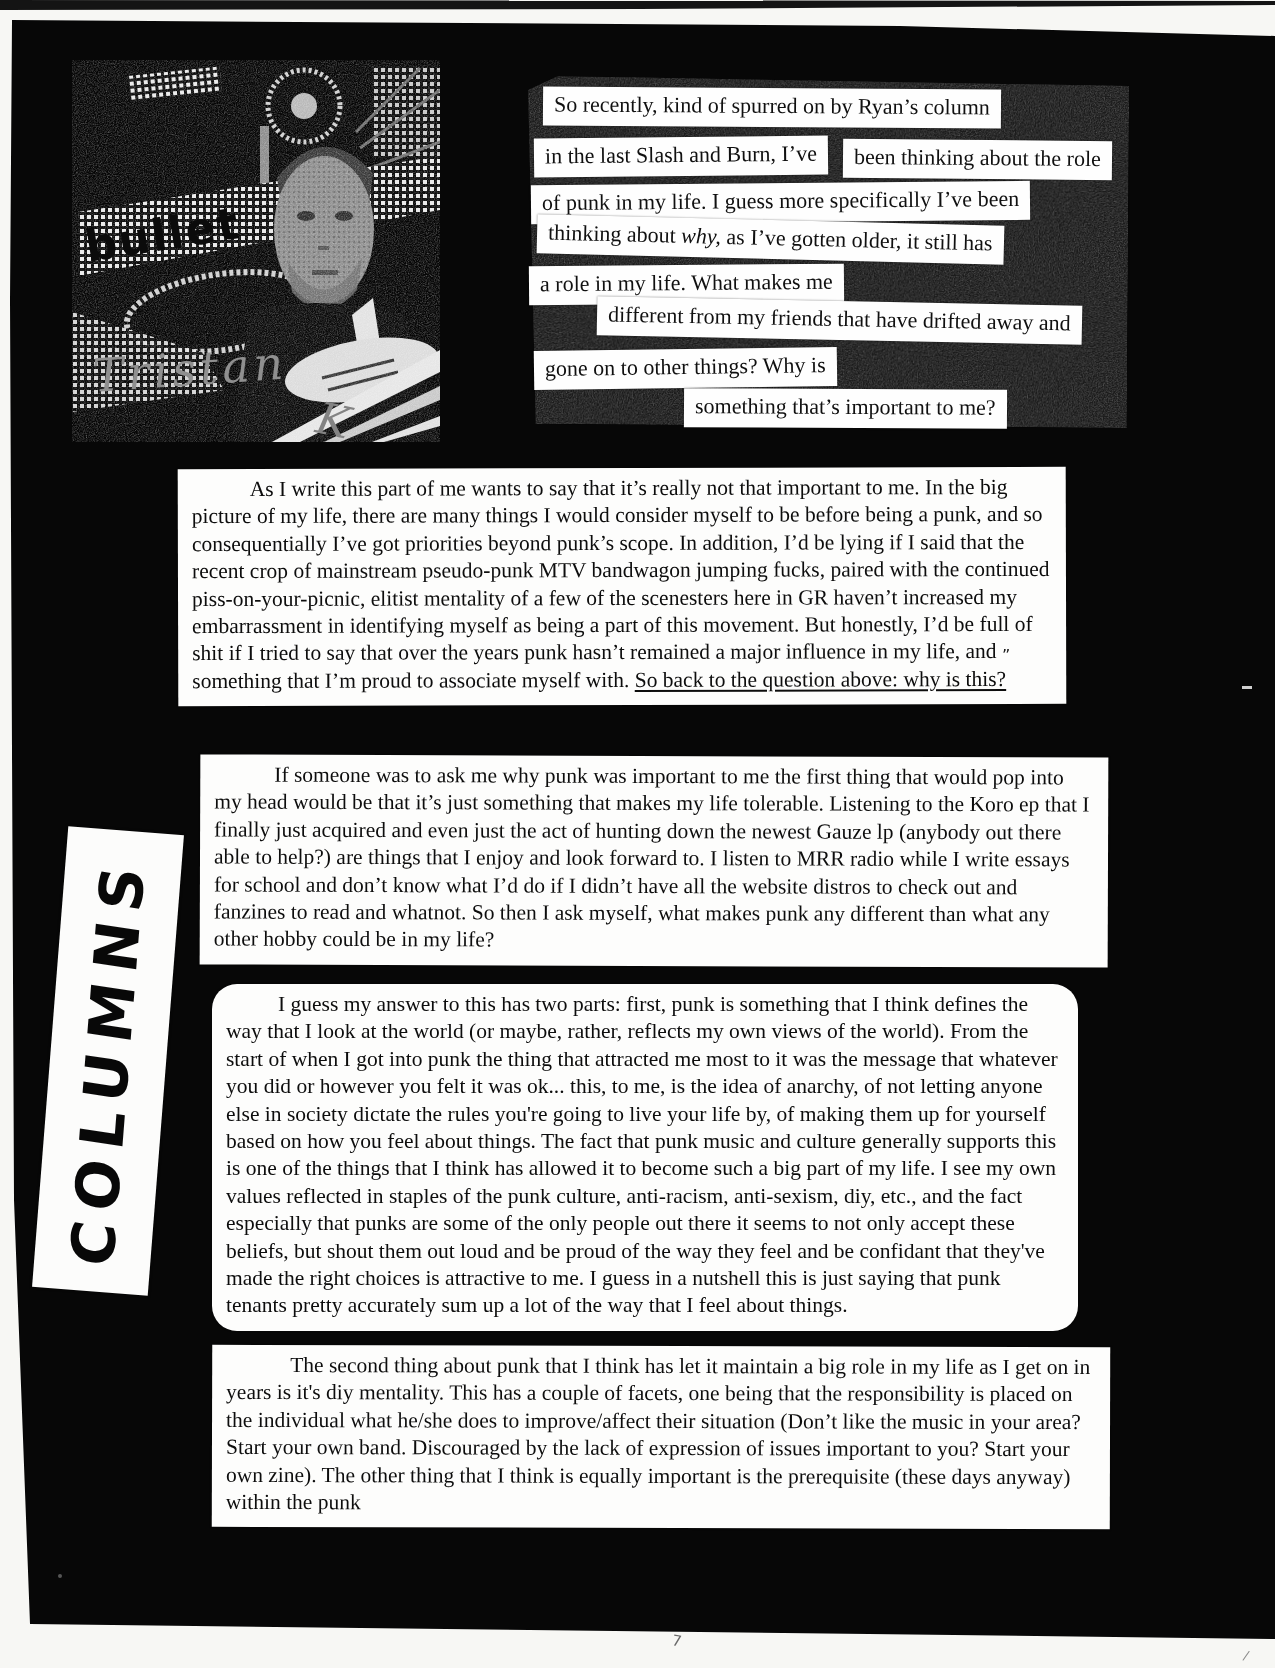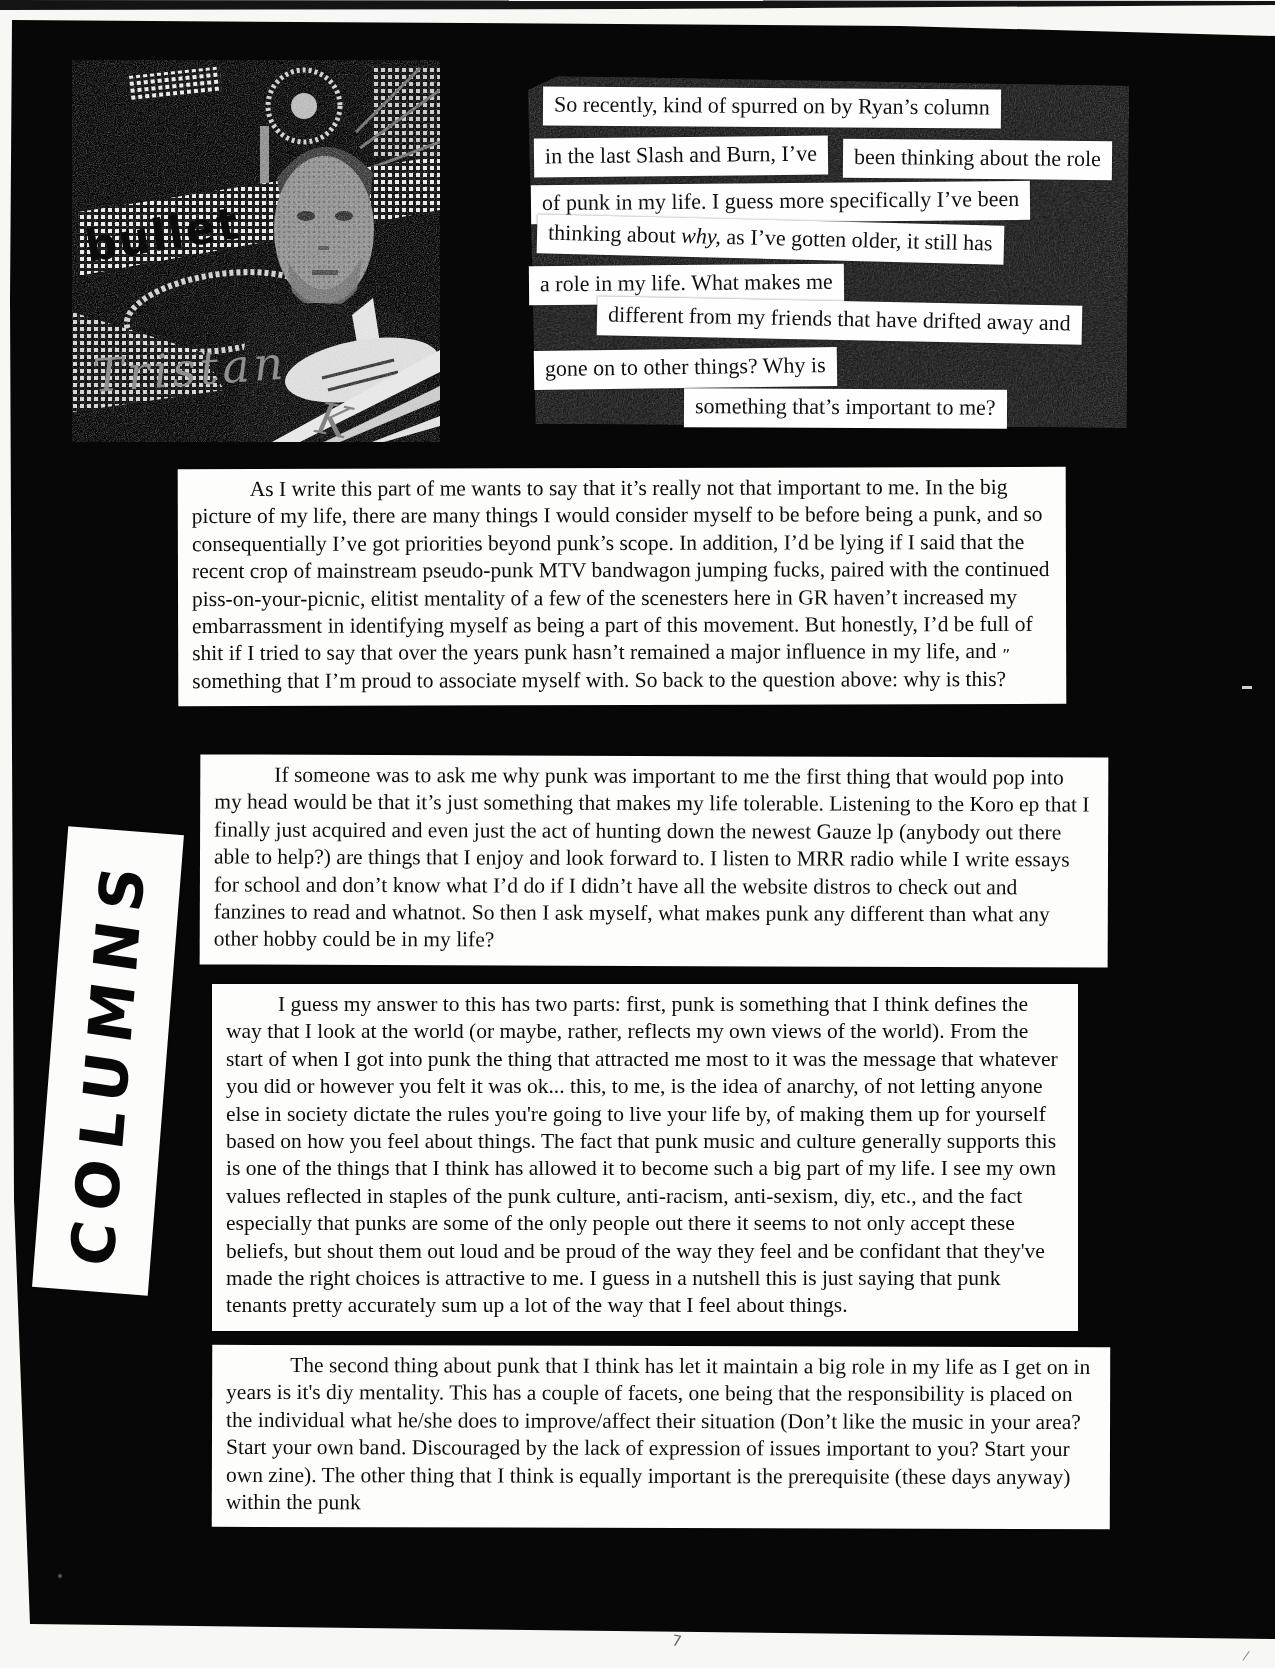--- a/index.html
+++ b/index.html
@@ -29,21 +29,21 @@
     white-space:nowrap; box-shadow:0 0 2px rgba(0,0,0,0.55);
   }
   .strip .it { font-style:italic; }
   .parabox {
     position:absolute; background:#fdfdfc; box-shadow:0 0 2px rgba(0,0,0,0.5);
     padding:7px 14px 11px;
   }
   .parabox p {
     margin:0; font-size:21.5px; line-height:27.4px; color:#0d0d0d;
   }
-  .u { text-underline-offset:3px; }
+  .u { text-decoration:underline; text-underline-offset:3px; }
   .columns-strip {
     position:absolute; left:50px; top:830px; width:116px; height:462px;
     background:#fcfcfb; transform:rotate(4.5deg);
     display:flex; align-items:center; justify-content:center;
     box-shadow:0 0 3px rgba(0,0,0,0.6);
   }
   .columns-label {
     transform:rotate(-90deg) skewX(-4deg);
     font-family:"DejaVu Sans",sans-serif; font-weight:bold;
     font-size:60px; letter-spacing:11px; color:#080808; white-space:nowrap;
@@ -151,21 +151,21 @@
   <div class="strip" style="left:684px; top:389px; transform:rotate(0.3deg);"><span>something that’s important to me?</span><span class="it"></span><span></span></div>
 
   <div class="parabox" style="left:178px; top:468px; width:860px; transform:rotate(-0.15deg);">
     <p style="text-indent:58px;"><span>As I write this part of me wants to say that it’s really not that important to me. In the big picture of my life, there are many things I would consider myself to be before being a punk, and so consequentially I’ve got priorities beyond punk’s scope. In addition, I’d be lying if I said that the recent crop of mainstream pseudo-punk MTV bandwagon jumping fucks, paired with the continued piss-on-your-picnic, elitist mentality of a few of the scenesters here in GR haven’t increased my embarrassment in identifying myself as being a part of this movement. But honestly, I’d be full of shit if I tried to say that over the years punk hasn’t remained a major influence in my life, and something that I’m proud to associate myself with. </span><span class="u">So back to the question above: why is this?</span></p>
   </div>
 
   <div class="parabox" style="left:200px; top:756px; width:880px; transform:rotate(0.2deg);">
     <p style="text-indent:60px;"><span>If someone was to ask me why punk was important to me the first thing that would pop into my head would be that it’s just something that makes my life tolerable. Listening to the Koro ep that I finally just acquired and even just the act of hunting down the newest Gauze lp (anybody out there able to help?) are things that I enjoy and look forward to. I listen to MRR radio while I write essays for school and don’t know what I’d do if I didn’t have all the website distros to check out and fanzines to read and whatnot. So then I ask myself, what makes punk any different than what any other hobby could be in my life?</span></p>
   </div>
 
-  <div class="parabox" style="left:212px; top:984px; width:838px;">
+  <div class="parabox" style="left:212px; top:984px; width:838px;border-radius:25px;">
     <p style="text-indent:52px;"><span>I guess my answer to this has two parts: first, punk is something that I think defines the way that I look at the world (or maybe, rather, reflects my own views of the world). From the start of when I got into punk the thing that attracted me most to it was the message that whatever you did or however you felt it was ok... this, to me, is the idea of anarchy, of not letting anyone else in society dictate the rules you're going to live your life by, of making them up for yourself based on how you feel about things. The fact that punk music and culture generally supports this is one of the things that I think has allowed it to become such a big part of my life. I see my own values reflected in staples of the punk culture, anti-racism, anti-sexism, diy, etc., and the fact especially that punks are some of the only people out there it seems to not only accept these beliefs, but shout them out loud and be proud of the way they feel and be confidant that they've made the right choices is attractive to me. I guess in a nutshell this is just saying that punk tenants pretty accurately sum up a lot of the way that I feel about things.</span></p>
   </div>
 
   <div class="parabox" style="left:212px; top:1346px; width:870px; transform:rotate(0.15deg);">
     <p style="text-indent:64px;"><span>The second thing about punk that I think has let it maintain a big role in my life as I get on in years is it's diy mentality. This has a couple of facets, one being that the responsibility is placed on the individual what he/she does to improve/affect their situation (Don’t like the music in your area? Start your own band. Discouraged by the lack of expression of issues important to you? Start your own zine). The other thing that I think is equally important is the prerequisite (these days anyway) within the punk</span></p>
   </div>
 
   <div class="columns-strip">
     <div class="columns-label">COLUMNS</div>
   </div>

